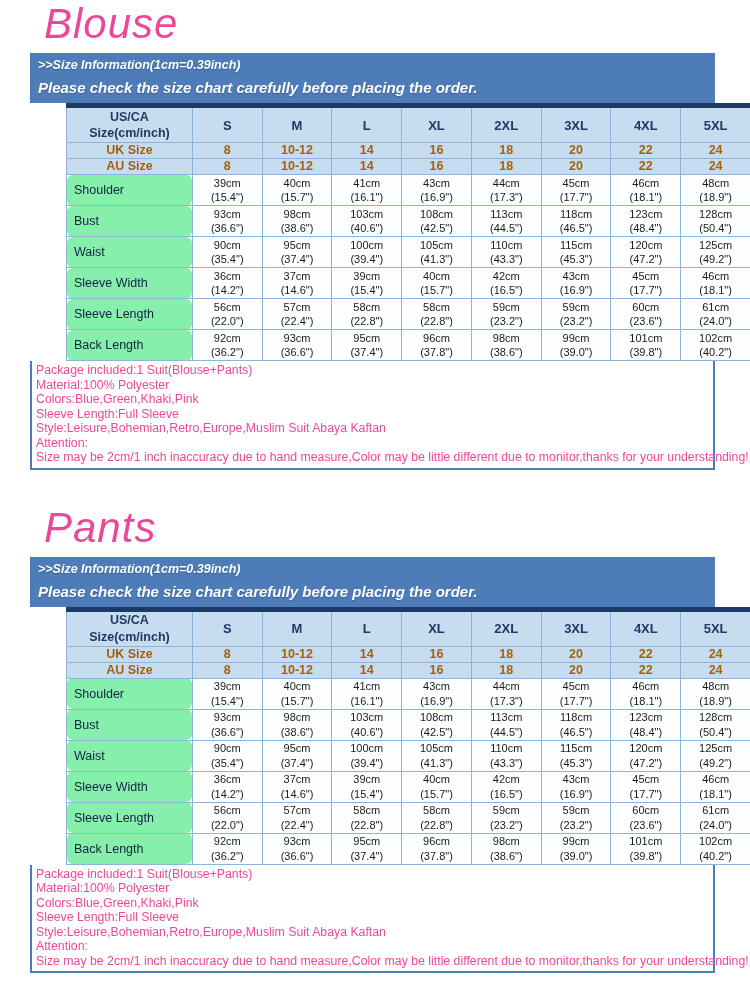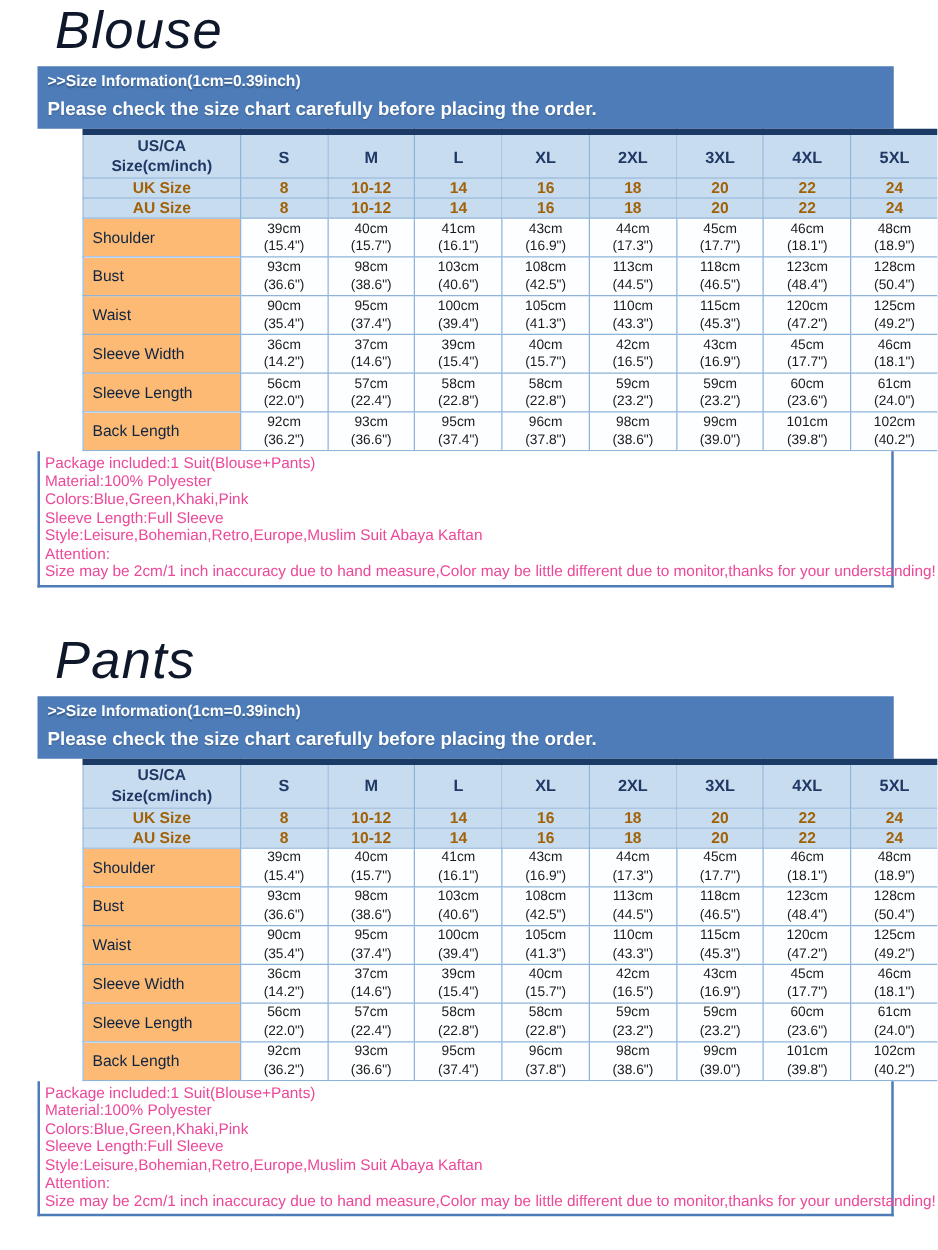--- a/index.html
+++ b/index.html
@@ -16,35 +16,36 @@
     box-sizing: border-box;
   }
   .product-section { padding-top: 2px; }
   .product-section + .product-section { margin-top: 34px; }
 
   .section-title {
     font-style: italic;
     font-weight: 400;
     font-size: 42px;
     line-height: 1.05;
-    color: #0f172a;
+    color: #ec4899;
     margin: 0 0 7px 44px;
     letter-spacing: 1px;
   }
 
   .content {
     margin-left: 30px;
     width: 685px;
     box-sizing: border-box;
   }
 
   .info-bar {
     background: #4d7cb8;
     color: #ffffff;
     padding: 5px 8px 7px 8px;
+    font-style: italic;
   }
   .info-line1 {
     font-size: 12.5px;
     font-weight: bold;
     margin-bottom: 7px;
     text-shadow: 0 1px 1px rgba(0,0,0,0.25);
   }
   .info-line2 {
     font-size: 15px;
     font-weight: bold;
@@ -83,27 +84,28 @@
 
   .size-row th, .size-row td {
     background: #c8dcf0;
     color: #a16207;
     font-size: 12.5px;
     font-weight: bold;
     height: 15px;
     line-height: 15px;
   }
   .meas-row th {
-    background: #fdba74;
+    background: #86efac;
     color: #0e2440;
     font-weight: 400;
     font-size: 12.5px;
     text-align: left;
     padding-left: 7px;
     height: 30px;
+    border-radius: 6px;
   }
   .meas-row td {
     background: #fdfeff;
     color: #1a1a1a;
     font-size: 11px;
     line-height: 1.3;
     height: 30px;
   }
 
   .notes {

